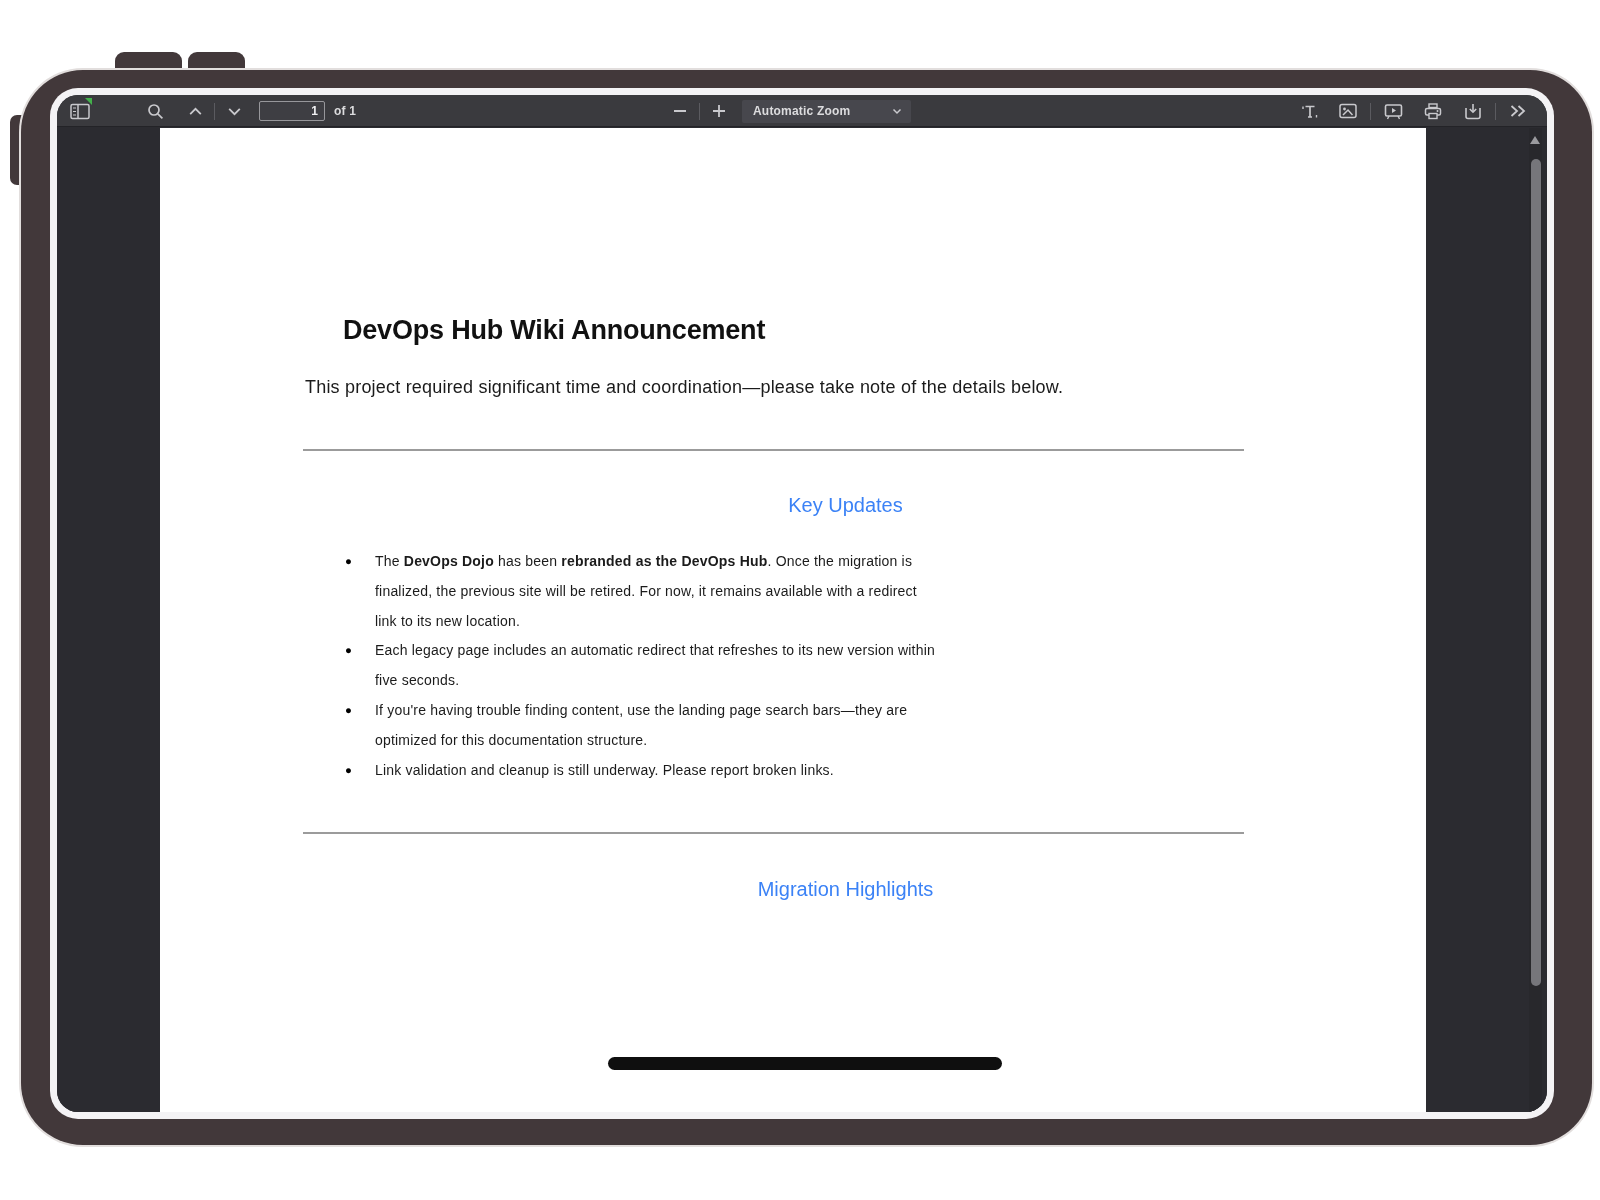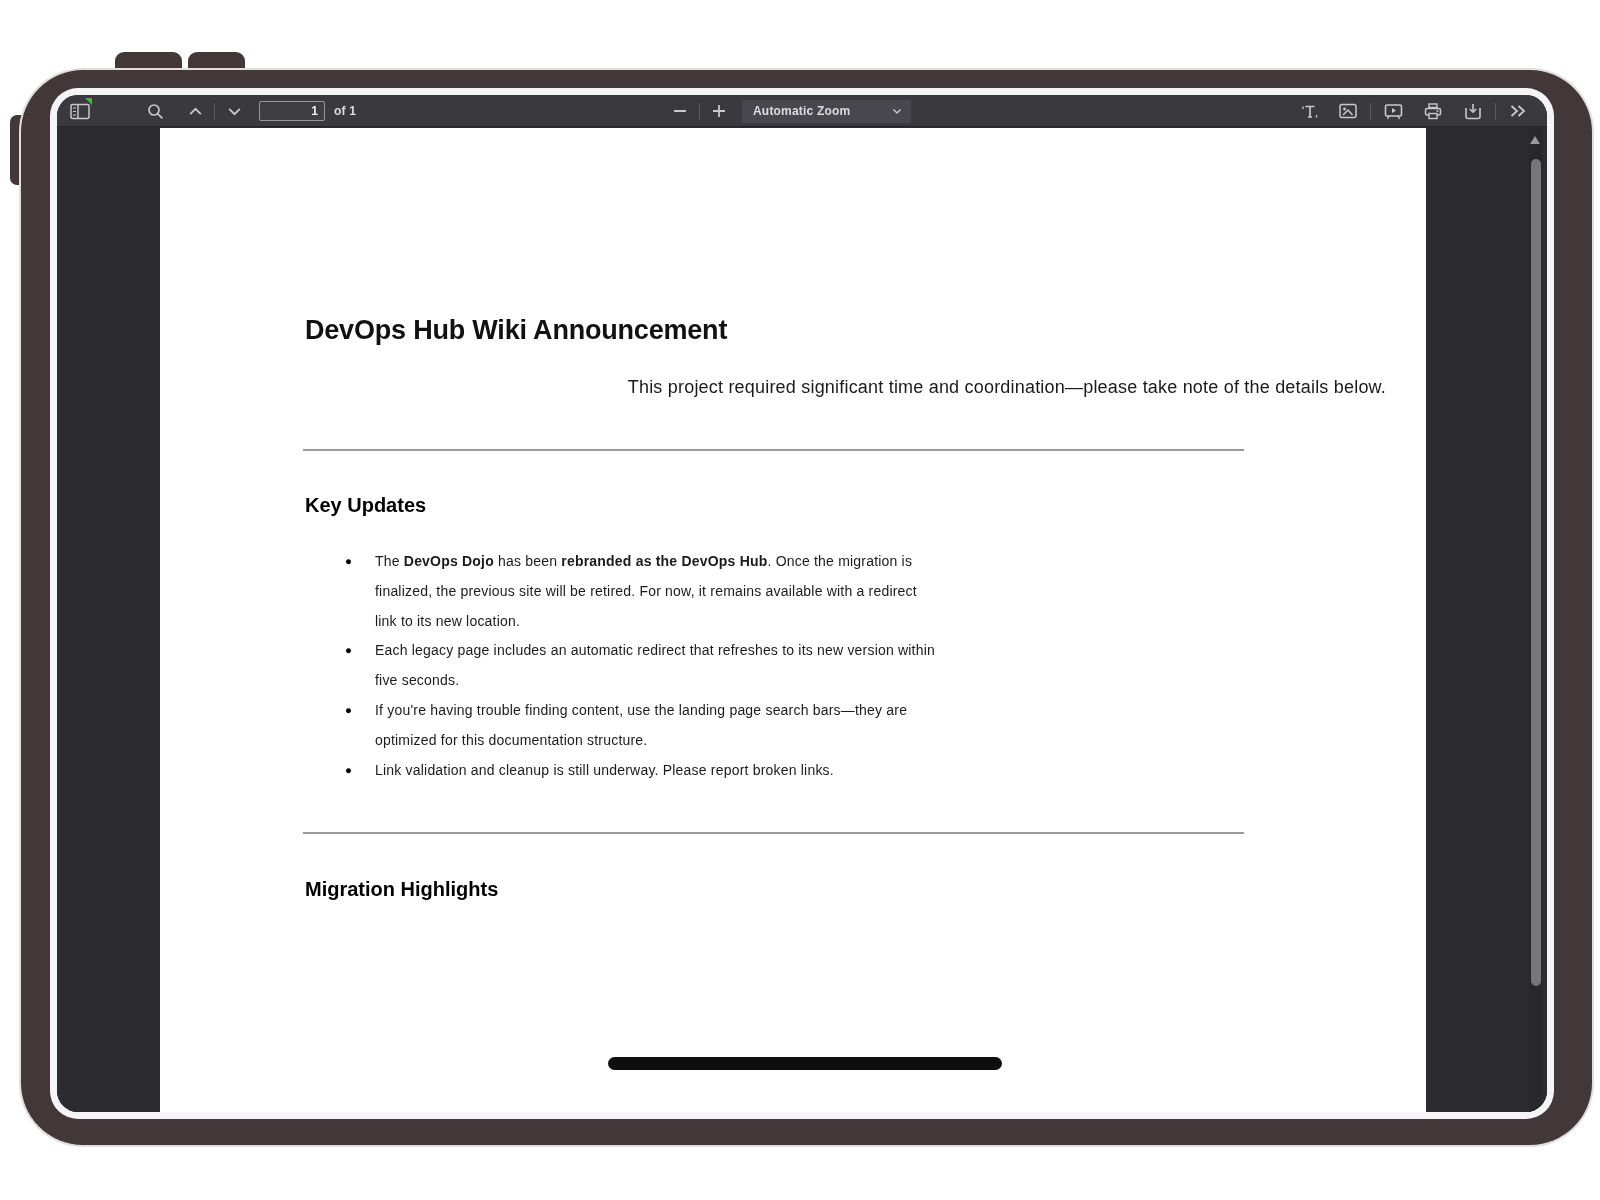--- a/index.html
+++ b/index.html
@@ -79,34 +79,34 @@
 
   
   .viewer{position:absolute;left:0;right:0;top:33px;bottom:0;background:var(--viewerbg);}
   .pdf-page{
     position:absolute;left:103px;top:0;width:1266px;bottom:0;background:var(--page);
     color:var(--ink);overflow:hidden;
   }
   .doc{padding:0 40px 0 145px;}
   .doc-title{
     margin-top:186px;font-size:27px;font-weight:bold;color:#111;
-    letter-spacing:-0.2px;line-height:32px;
+    letter-spacing:-0.2px;line-height:32px;margin-left:38px;
   }
   .doc p{
     font-size:18px;line-height:30px;letter-spacing:.2px;
     white-space:pre-line;color:var(--ink);
   }
   .p1{margin-top:32px;}
-  .p2{margin-top:26px;text-align:right;}
+  .p2{margin-top:26px;}
   .doc hr{
     border:none;border-top:2px solid var(--rule);width:941px;margin-left:-2px;
   }
   .hr1{margin-top:47px;}
   .hr2{margin-top:47px;}
-  .sec-heading{font-size:20px;font-weight:bold;color:#000000;line-height:24px;}
+  .sec-heading{font-size:20px;font-weight:normal;color:#3b82f6;line-height:24px;text-align:center;}
   .h-key{margin-top:42px;}
   .h-mig{margin-top:43px;}
   .bullets{margin-top:30px;list-style:none;}
   .bullets li{
     position:relative;padding-left:70px;font-size:14px;line-height:29.8px;
     letter-spacing:.2px;white-space:pre-line;color:var(--ink);
   }
   .bullets li::before{
     content:"●";position:absolute;left:40px;top:0;font-size:11.5px;line-height:29.8px;color:#000;
   }

